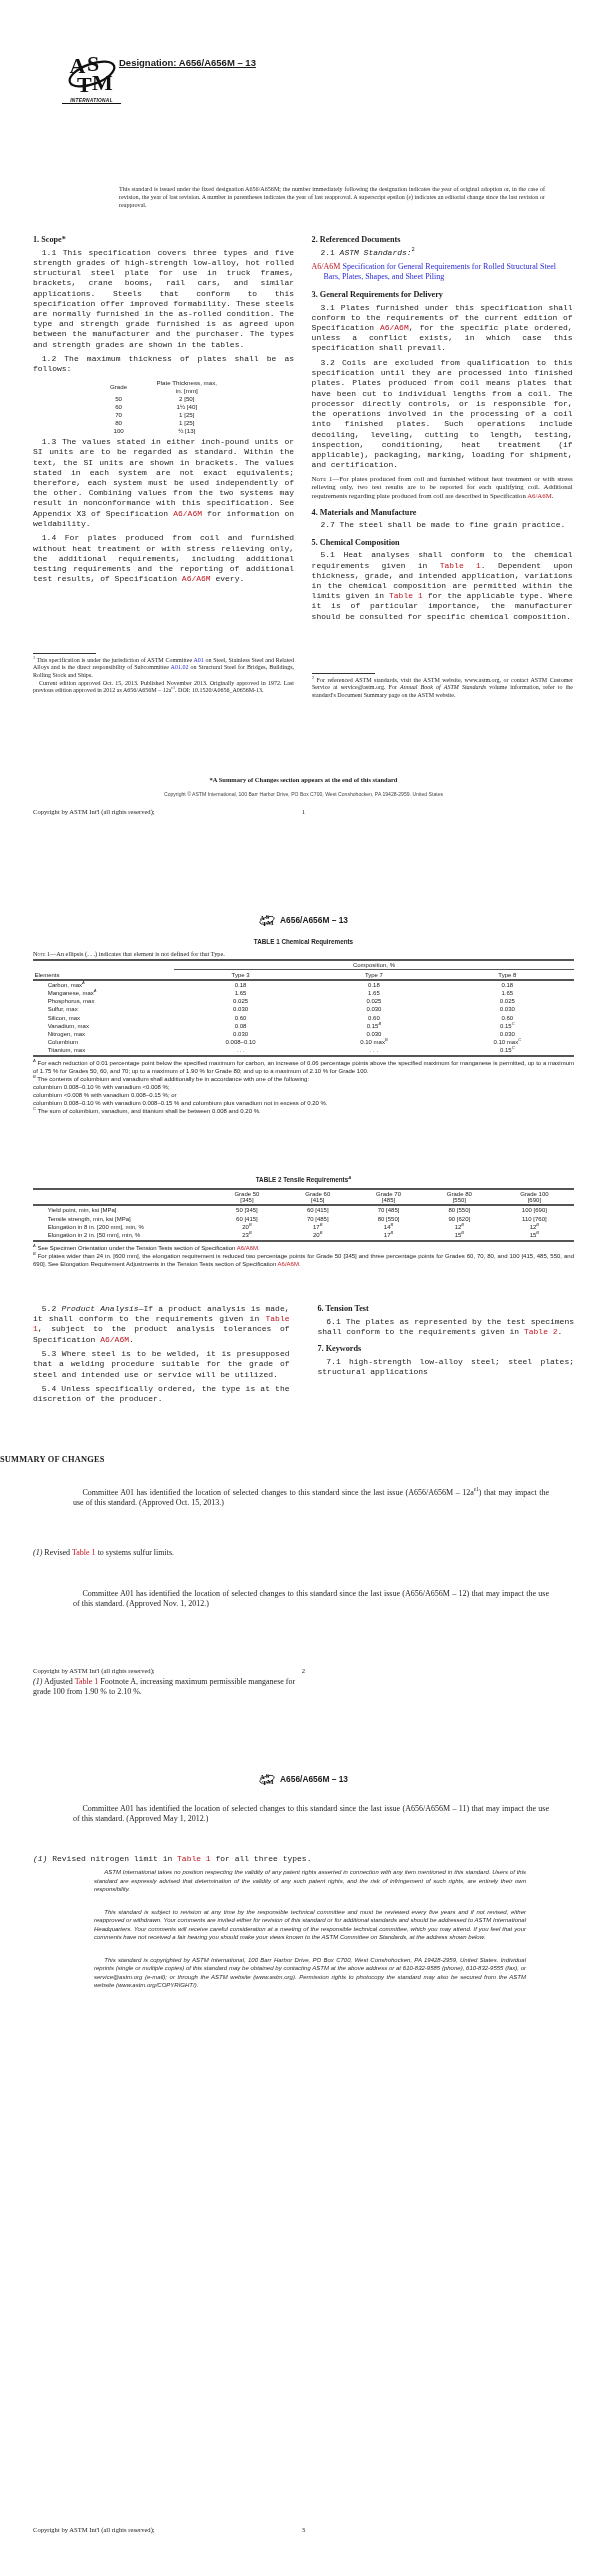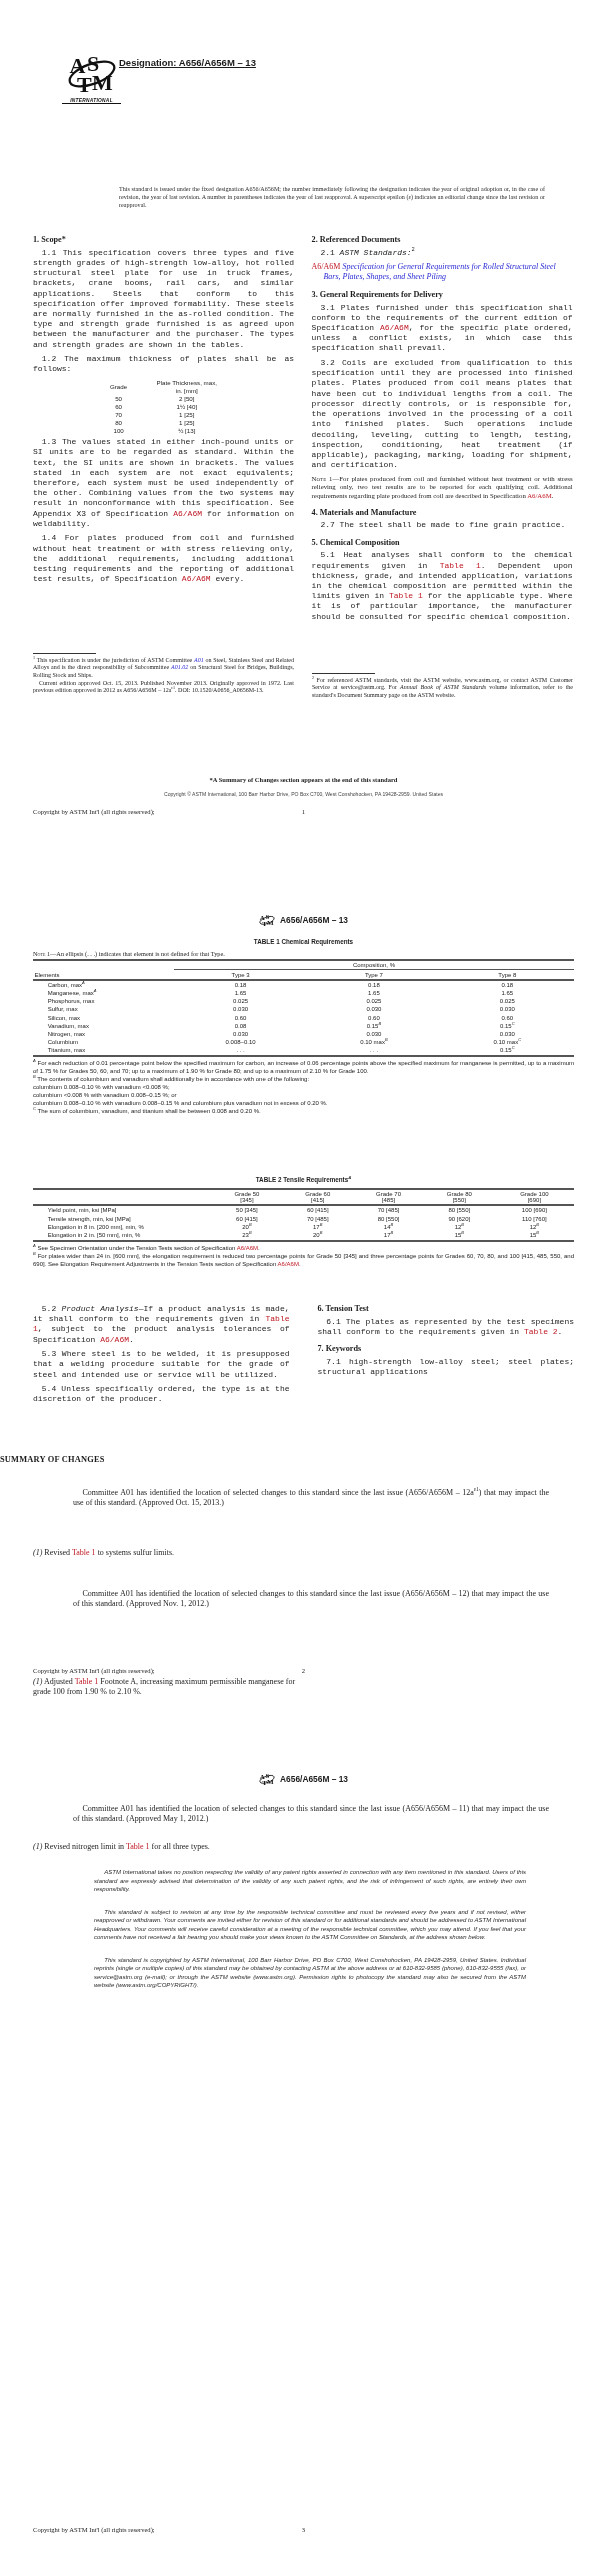--- a/index.html
+++ b/index.html
@@ -76,31 +76,31 @@
   
   .soc-h{position:absolute;top:596px;left:0;right:0;text-align:left;
     font:bold 8.4px "Liberation Serif",serif;letter-spacing:0.2px;margin:0;}
   .committee{font:8px "Liberation Serif",serif;line-height:10px;text-align:justify;text-indent:9.5px;margin:0;}
   .socitem{font:8px "Liberation Serif",serif;line-height:10px;margin:0;}
   .pos-c1{position:absolute;top:629px;left:73px;width:476px;}
   .pos-i1{position:absolute;top:689px;left:33px;width:309px;}
   .pos-c2{position:absolute;top:730px;left:73px;width:476px;}
   .pos-i2{position:absolute;top:770px;left:33px;width:272px;margin-top:48px;}
   .pos-c3{position:absolute;top:86px;left:73px;width:476px;}
-  .pos-i3{position:absolute;top:124px;left:33px;width:367px;}
+  .pos-i3{position:absolute;top:136px;left:33px;width:367px;font-family:Liberation Mono, monospace;}
 
   
   .legal{position:absolute;top:150px;left:94px;width:432px;}
   .legal p{font:italic 6px "Liberation Sans",sans-serif;line-height:8.5px;
     text-align:justify;text-indent:10.3px;margin:0 0 14px;color:#2a2a2a;}
 
   
   sup{font-size:68%;line-height:0;vertical-align:super;}
   .rn-ref{color:#bf1722;}
-  .rn-link{color:#2a2ad4;font-style:italic;}
+  .rn-link{color:#2a2ad4;}
   .rn-i{font-style:italic;}
   .rn-sc{font-variant:small-caps;}
 </style>
 </head>
 <body>
 
 <div class="doc">
 
   <div class="page">
 

